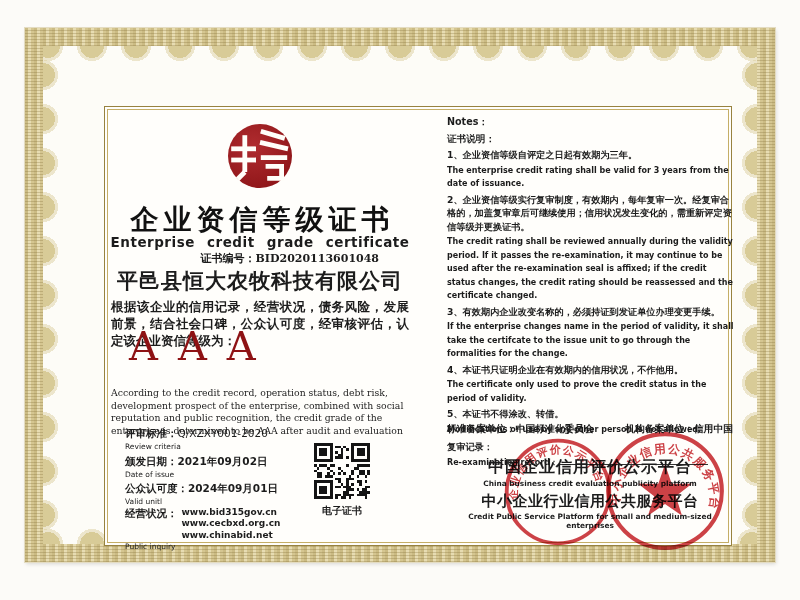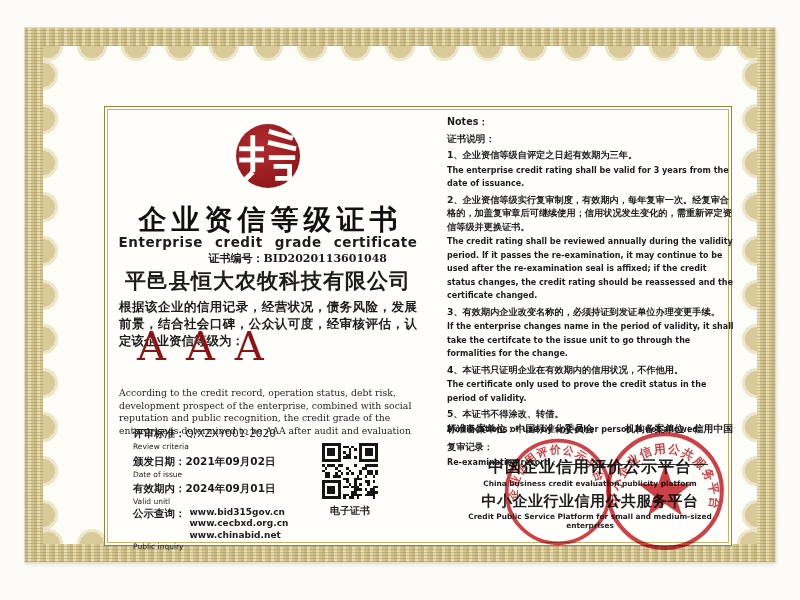--- a/index.html
+++ b/index.html
@@ -20,21 +20,21 @@
       radial-gradient(circle at 0 50%,    #d8cb97 0 12px, rgba(216,203,151,.45) 12px 15px, rgba(0,0,0,0) 15px),
       radial-gradient(circle at 100% 50%, #d8cb97 0 12px, rgba(216,203,151,.45) 12px 15px, rgba(0,0,0,0) 15px);
     background-size: 44px 16px, 44px 16px, 16px 44px, 16px 44px;
     background-position: top, bottom, left, right;
     background-repeat: repeat-x, repeat-x, repeat-y, repeat-y; }
   .content { position:absolute; left:61px; top:60px; width:628px; height:440px;
     background:#fffefb; border:1.5px solid #97823f; }
   .content::before { content:''; position:absolute; inset:2px; border:1px solid #c5ae67; pointer-events:none; }
 
   
-  .leftcol { position:absolute; left:12px; top:0; width:302px; height:440px; }
+  .leftcol { position:absolute; left:4px; top:0; width:302px; height:440px; }
   .logo { position:absolute; left:0; right:0; top:8px; text-align:center; }
   .cert-title { position:absolute; left:0; width:100%; top:94px; text-align:center;
     font-size:28px; font-weight:bold; letter-spacing:5px; text-indent:5px; color:#111; }
   .cert-subtitle { position:absolute; left:0; width:100%; top:127px; text-align:center;
     font-size:13.5px; font-weight:bold; word-spacing:7px; letter-spacing:.5px; }
   .certno { position:absolute; left:0; width:100%; top:144px; text-align:right; padding-right:32px;
     font-size:11px; font-weight:bold; font-family:"DejaVu Serif","Liberation Serif",serif; }
   .company { position:absolute; left:0; width:100%; top:160px; text-align:center;
     font-size:21px; font-weight:bold; letter-spacing:1px; }
   .statement-cn { position:absolute; left:2px; top:192px; width:298px;
@@ -117,26 +117,26 @@
 
           <div class="field f-review">
             <div><span class="cn">评审标准：</span><span>Q/XZXY001-2020</span></div>
             <div class="en">Review criteria</div>
           </div>
           <div class="field f-issue">
             <div><span class="cn">颁发日期：</span><span class="cn">2021年09月02日</span></div>
             <div class="en">Date of issue</div>
           </div>
           <div class="field f-valid">
-            <div><span class="cn">有效期内：</span><span class="cn">2024年09月01日</span></div>
+            <div><span class="cn">公众认可度：</span><span class="cn">2024年09月01日</span></div>
             <div class="en">Valid unitl</div>
           </div>
           <div class="field f-inquiry">
             <div class="inq-row">
-              <span class="cn">公示查询：</span>
+              <span class="cn">经营状况：</span>
               <span class="urls">
                 <div>www.bid315gov.cn</div>
                 <div>www.cecbxd.org.cn</div>
                 <div>www.chinabid.net</div>
               </span>
             </div>
             <div class="en">Public inquiry</div>
           </div>
 
           <div class="qr"><svg viewBox="0 0 21 21" shape-rendering="crispEdges" fill="#141414">

